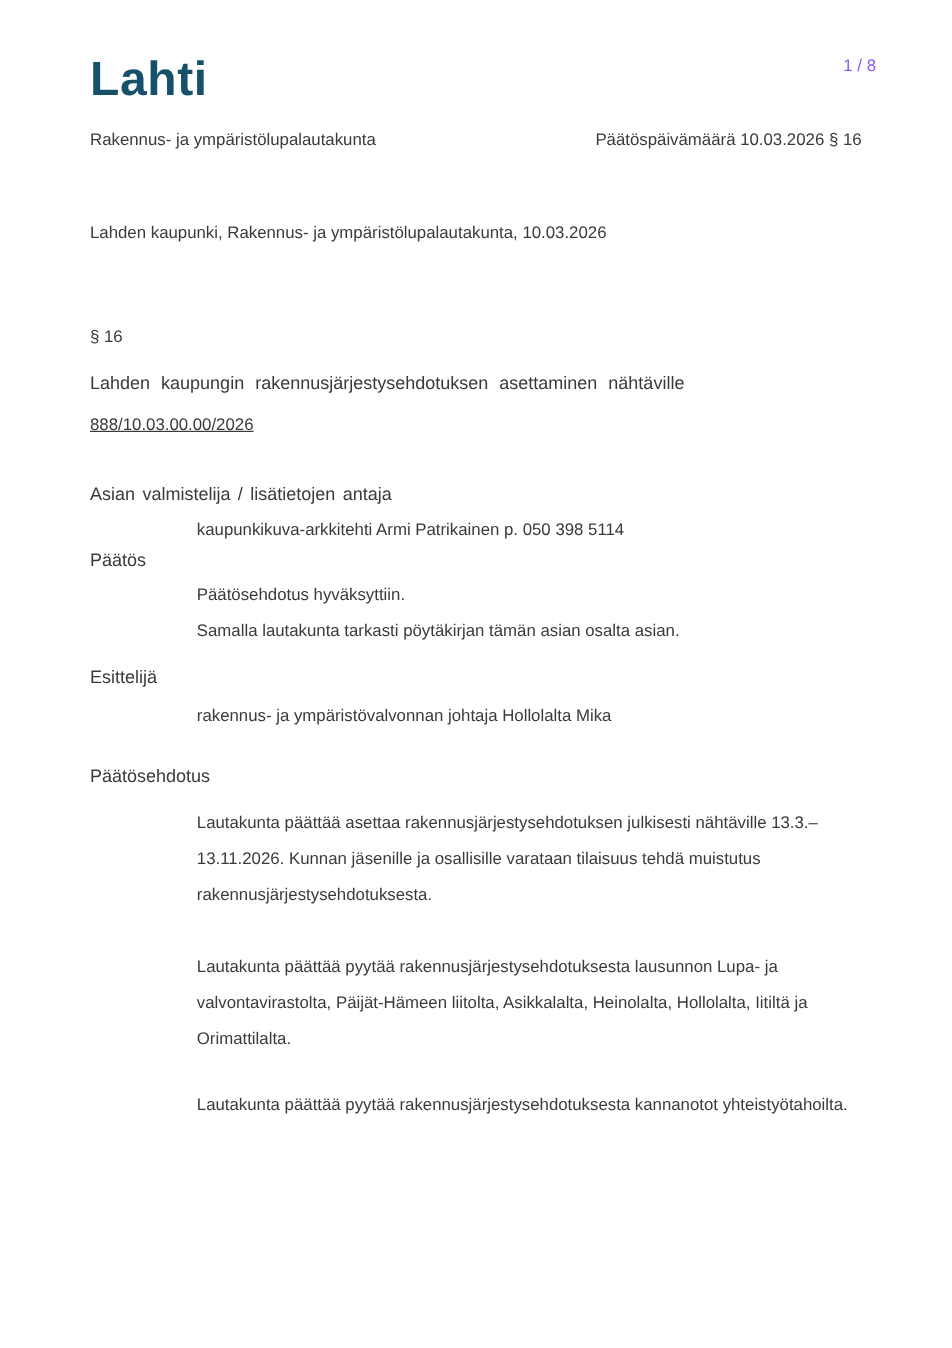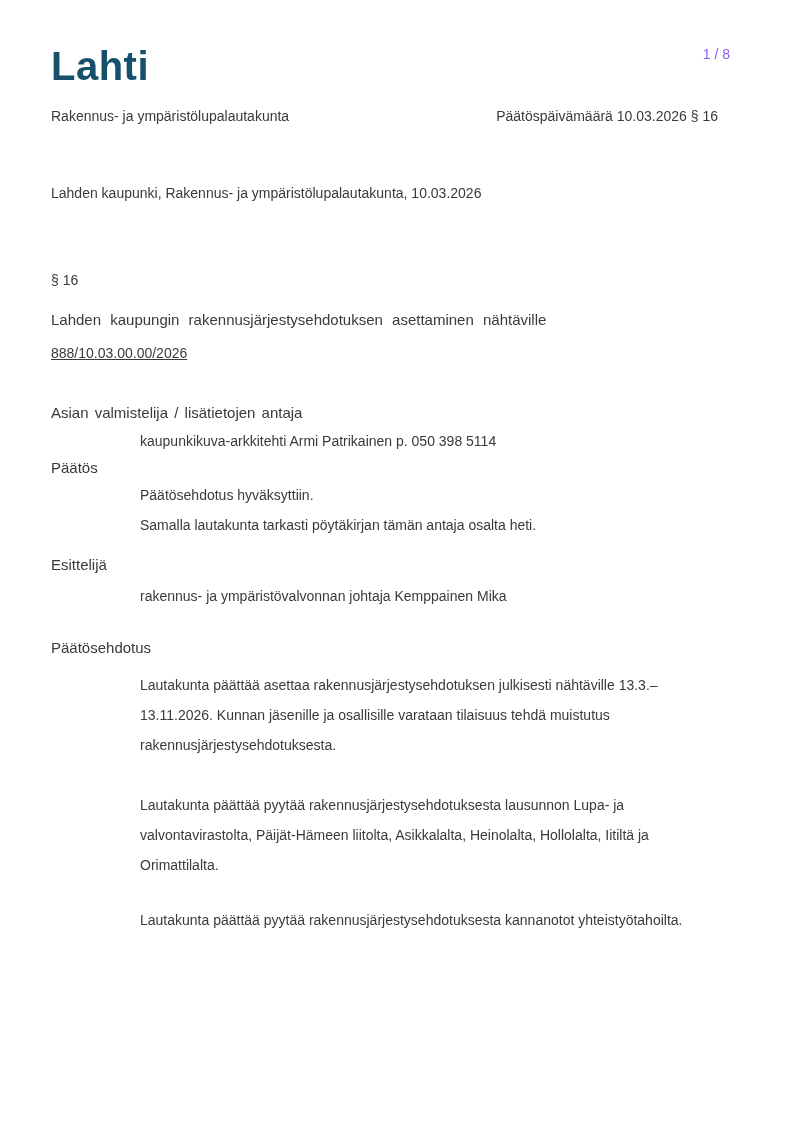--- a/index.html
+++ b/index.html
@@ -5,21 +5,21 @@
   html, body {
     margin: 0;
     padding: 0;
     background: #ffffff;
   }
   .page {
     position: relative;
     width: 793px;
     height: 1123px;
     box-sizing: border-box;
-    padding: 42px 75px 0 51px;
+    padding: 42px 75px 0 75px;
     background: #ffffff;
     font-family: "Liberation Sans", "DejaVu Sans", sans-serif;
     color: #3a3a3a;
     overflow: hidden;
   }
   .logo {
     font-size: 40px;
     line-height: 48px;
     font-weight: 700;
     letter-spacing: 0.5px;
@@ -116,26 +116,26 @@
   <div class="diary-number">888/10.03.00.00/2026</div>
 
   <div class="section-heading sh-1">Asian valmistelija / lisätietojen antaja</div>
   <div class="indent line-list">
     <div>kaupunkikuva-arkkitehti Armi Patrikainen p. 050 398 5114</div>
   </div>
 
   <div class="section-heading sh-2">Päätös</div>
   <div class="indent line-list tight">
     <div>Päätösehdotus hyväksyttiin.</div>
-    <div>Samalla lautakunta tarkasti pöytäkirjan tämän antaja osalta heti.</div>
+    <div>Samalla lautakunta tarkasti pöytäkirjan tämän asian osalta asian.</div>
   </div>
 
   <div class="section-heading sh-3">Esittelijä</div>
   <div class="indent line-list single">
-    <div>rakennus- ja ympäristövalvonnan johtaja Kemppainen Mika</div>
+    <div>rakennus- ja ympäristövalvonnan johtaja Hollolalta Mika</div>
   </div>
 
   <div class="section-heading sh-4">Päätösehdotus</div>
   <div class="indent para para-1">Lautakunta päättää asettaa rakennusjärjestysehdotuksen julkisesti nähtäville 13.3.–13.11.2026. Kunnan jäsenille ja osallisille varataan tilaisuus tehdä muistutus rakennusjärjestysehdotuksesta.</div>
   <div class="indent para para-2">Lautakunta päättää pyytää rakennusjärjestysehdotuksesta lausunnon Lupa- ja valvontavirastolta, Päijät-Hämeen liitolta, Asikkalalta, Heinolalta, Hollolalta, Iitiltä ja Orimattilalta.</div>
   <div class="indent para para-3">Lautakunta päättää pyytää rakennusjärjestysehdotuksesta kannanotot yhteistyötahoilta.</div>
 
 </div>
 
 </body></html>

